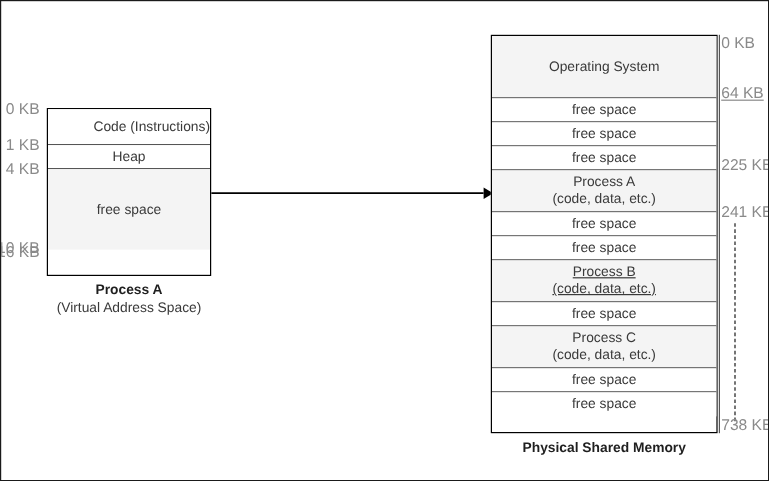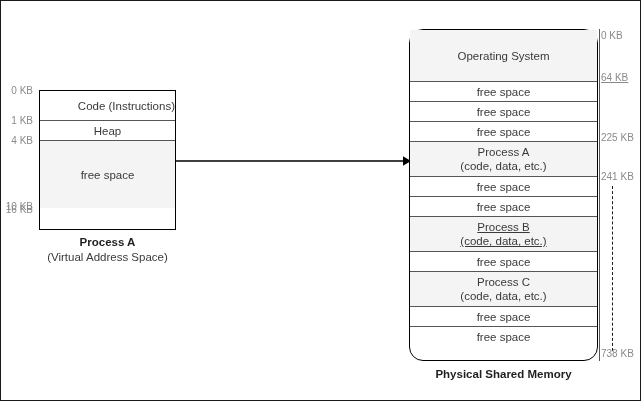--- a/index.html
+++ b/index.html
@@ -55,21 +55,21 @@
     width: 137px;
     height: 140px;
   }
   #vas-r0 { height: 30px; align-items: flex-end; }
   #vas-r1 { height: 20px; }
   #vas-r2 { height: 67px; }
   #vas-r3 { height: 20px; }
 
   .axis-label {
     position: absolute;
-    font-size: 10px;
+    font-size: 13px;
     line-height: 10px;
     color: #8a8a8a;
     white-space: nowrap;
   }
   .axis-label.left  { right: 607px; text-align: right; }
 
   .caption {
     position: absolute;
     text-align: center;
     white-space: nowrap;
@@ -95,21 +95,20 @@
     width: 235px;
     height: 16px;
   }
 
   
   #pm-box {
     left: 408px;
     top: 28px;
     width: 189px;
     height: 332px;
-    border-radius: 14px;
   }
   #pm-r0  { height: 52px; }   
   #pm-r1  { height: 20px; }
   #pm-r2  { height: 20px; }
   #pm-r3  { height: 20px; }
   #pm-r4  { height: 35px; }   
   #pm-r5  { height: 20px; }
   #pm-r6  { height: 20px; }
   #pm-r7  { height: 35px; text-decoration: underline; }   
   #pm-r8  { height: 20px; }

